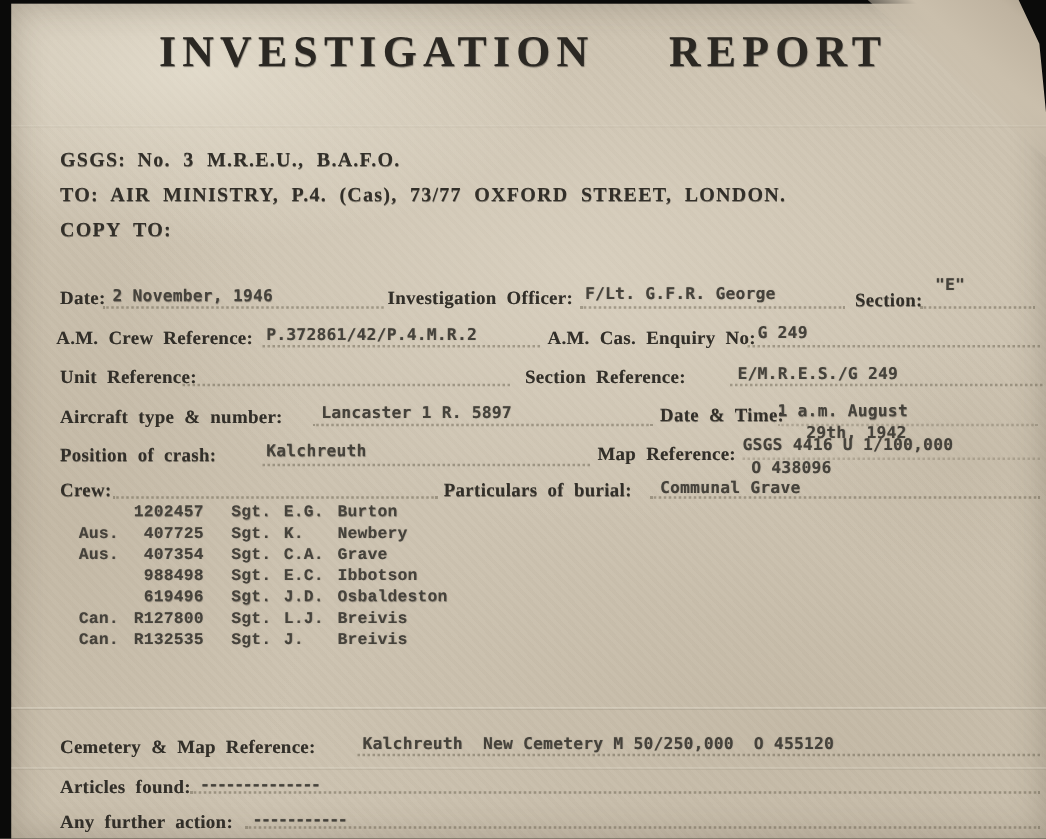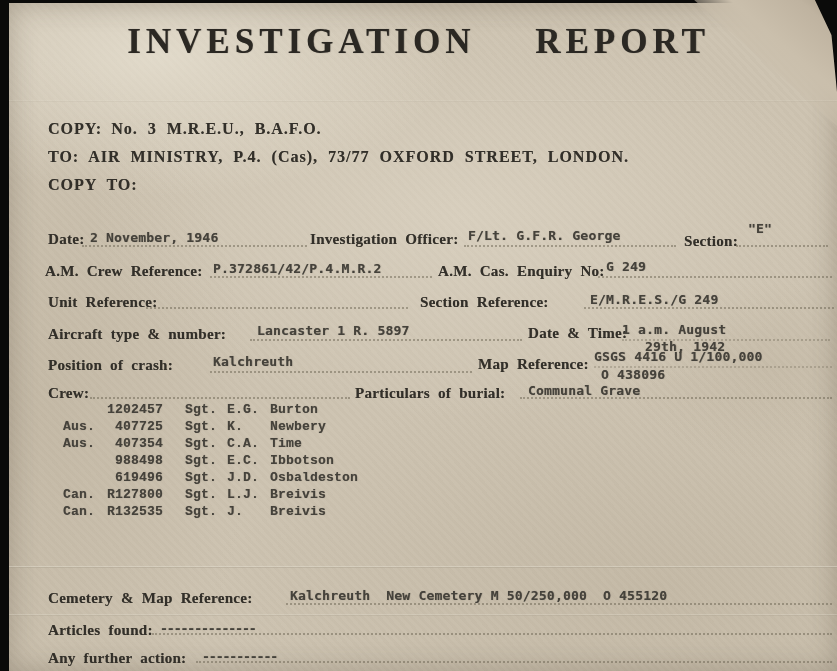--- a/index.html
+++ b/index.html
@@ -63,21 +63,21 @@
 
 <div class="paper"></div>
 <div class="fold-tr"></div>
 <div class="corner-black-tr"></div>
 <div class="crease" style="left:9px;top:100px;width:828px;opacity:.35"></div>
 <div class="crease" style="left:9px;top:566px;width:828px"></div>
 <div class="crease" style="left:9px;top:614px;width:828px;opacity:.7"></div>
 
 <div class="title">INVESTIGATION REPORT</div>
 
-<div class="pl hdr" style="left:48px;top:120px"><span>COPY:</span><span style="margin-left:9px">No. 3 M.R.E.U., B.A.F.O.</span></div>
+<div class="pl hdr" style="left:48px;top:120px"><span>GSGS:</span><span style="margin-left:9px">No. 3 M.R.E.U., B.A.F.O.</span></div>
 <div class="pl hdr" style="left:48px;top:148px"><span>TO:</span><span style="margin-left:9px">AIR MINISTRY, P.4. (Cas), 73/77 OXFORD STREET, LONDON.</span></div>
 <div class="pl hdr" style="left:48px;top:176px">COPY TO:</div>
 
 <div class="pl" style="left:48px;top:231px">Date:</div>
 <div class="ty" style="left:90px;top:230px">2 November, 1946</div>
 <div class="pl" style="left:310px;top:231px">Investigation Officer:</div>
 <div class="ty" style="left:468px;top:228px">F/Lt. G.F.R. George</div>
 <div class="pl" style="left:684px;top:233px">Section:</div>
 <div class="ty" style="left:748px;top:221px">"E"</div>
 
@@ -119,21 +119,21 @@
     <span class="ty c-num">407725</span>
     <span class="ty c-rank">Sgt.</span>
     <span class="ty c-init">K.</span>
     <span class="ty c-sur">Newbery</span>
 </div>
 <div class="crew-row" style="top:436px">
   <span class="ty c-prefix">Aus.</span>
     <span class="ty c-num">407354</span>
     <span class="ty c-rank">Sgt.</span>
     <span class="ty c-init">C.A.</span>
-    <span class="ty c-sur">Time</span>
+    <span class="ty c-sur">Grave</span>
 </div>
 <div class="crew-row" style="top:453px">
   <span class="ty c-prefix"></span>
     <span class="ty c-num">988498</span>
     <span class="ty c-rank">Sgt.</span>
     <span class="ty c-init">E.C.</span>
     <span class="ty c-sur">Ibbotson</span>
 </div>
 <div class="crew-row" style="top:470px">
   <span class="ty c-prefix"></span>

